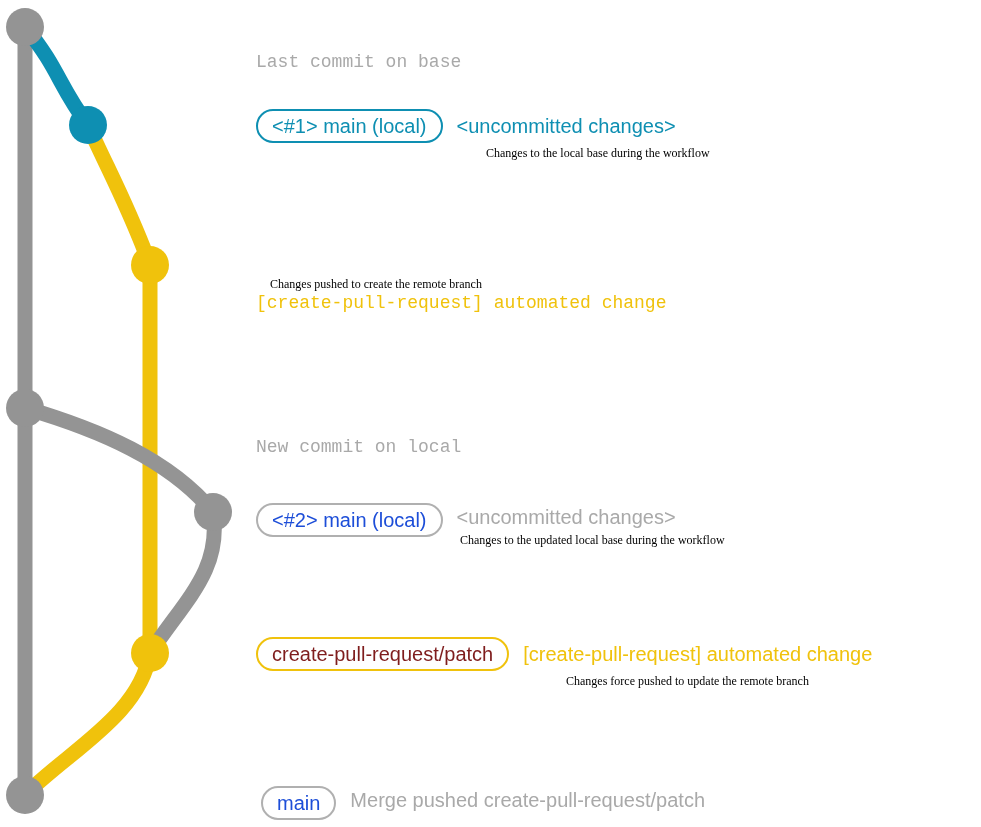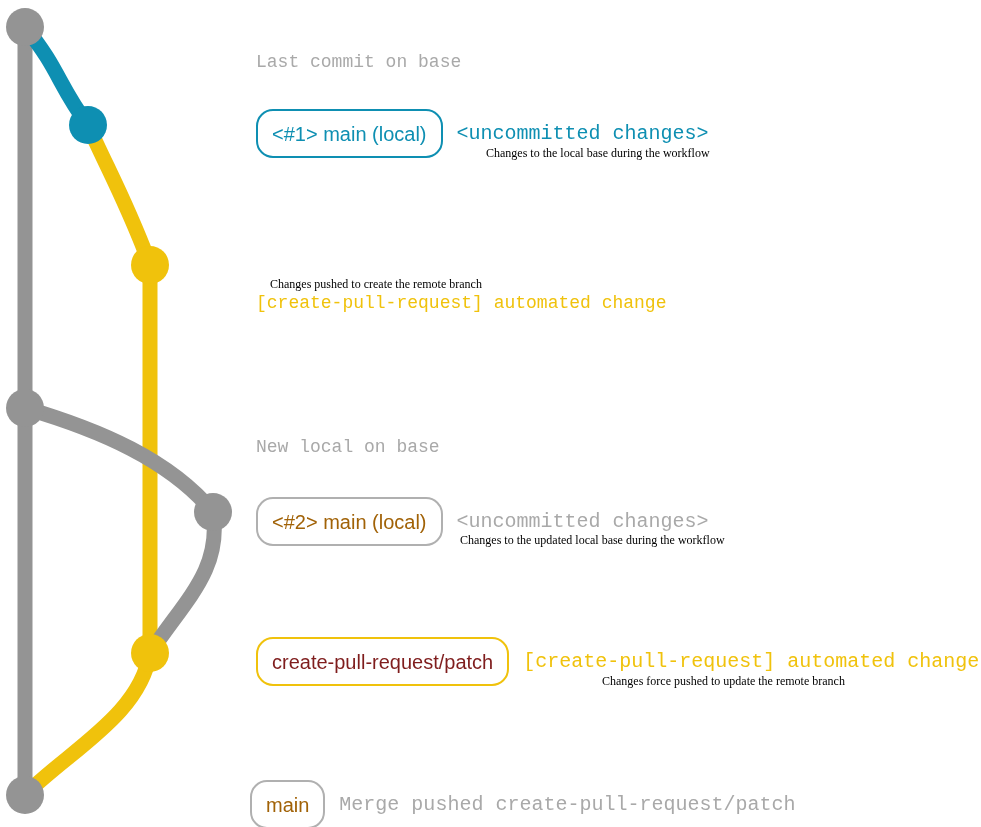--- a/index.html
+++ b/index.html
@@ -30,41 +30,42 @@
     position: absolute;
     display: flex;
     align-items: center;
     white-space: nowrap;
   }
   .badge {
     display: inline-flex;
     align-items: center;
     justify-content: center;
     box-sizing: border-box;
-    height: 49px;
+    height: 34px;
     padding: 12px 14px;
     border: 2px solid #0e8fb2;
     border-radius: 17px;
     font-family: "Liberation Sans", sans-serif;
     font-size: 20px;
     line-height: 1;
     color: #0e8fb2;
     background: #ffffff;
   }
   .badge.gray {
     border-color: #b0b0b0;
     border-width: 2px;
-    color: #a16207;
+    color: #1d4ed8;
+    margin-top: 6px;
   }
   .badge.yellow {
     border-color: #f0c20c;
     color: #7f1d1d;
   }
   .subject {
-    font-family: Liberation Mono, monospace;
+    font-family: Liberation Sans, sans-serif;
     font-size: 20px;
     line-height: 1;
     margin-left: 14px;
   }
   .subject.blue   { color: #0e8fb2; }
   .subject.gray   { color: #a9a9a9; }
   .subject.yellow { color: #f0c20c; }
   .standalone {
     position: absolute;
     font-family: Liberation Mono, monospace;
@@ -118,32 +119,32 @@
 
   <div class="row" style="left:256px; top:109px;">
     <span class="badge">&lt;#1&gt; main (local)</span>
     <span class="subject blue">&lt;uncommitted changes&gt;</span>
   </div>
   <div class="note" style="left:486px; top:147px;">Changes to the local base during the workflow</div>
 
   <div class="standalone yellow" style="left:256px; top:255px;">[create-pull-request] automated change</div>
   <div class="note" style="left:270px; top:278px;">Changes pushed to create the remote branch</div>
 
-  <div class="standalone gray" style="left:256px; top:399px;">New local on base</div>
+  <div class="standalone gray" style="left:256px; top:399px;">New commit on local</div>
 
   <div class="row" style="left:256px; top:497px;">
     <span class="badge gray">&lt;#2&gt; main (local)</span>
     <span class="subject gray">&lt;uncommitted changes&gt;</span>
   </div>
   <div class="note" style="left:460px; top:534px;">Changes to the updated local base during the workflow</div>
 
   <div class="row" style="left:256px; top:637px;">
     <span class="badge yellow">create-pull-request/patch</span>
     <span class="subject yellow">[create-pull-request] automated change</span>
   </div>
-  <div class="note" style="left:566px; top:675px;margin-left:36px;">Changes force pushed to update the remote branch</div>
+  <div class="note" style="left:566px; top:675px;">Changes force pushed to update the remote branch</div>
 
-  <div class="row" style="left:250px; top:780px;">
+  <div class="row" style="left:261px; top:780px;">
     <span class="badge gray">main</span>
     <span class="subject gray">Merge pushed create-pull-request/patch</span>
   </div>
 
 </div>
 
 </body></html>

